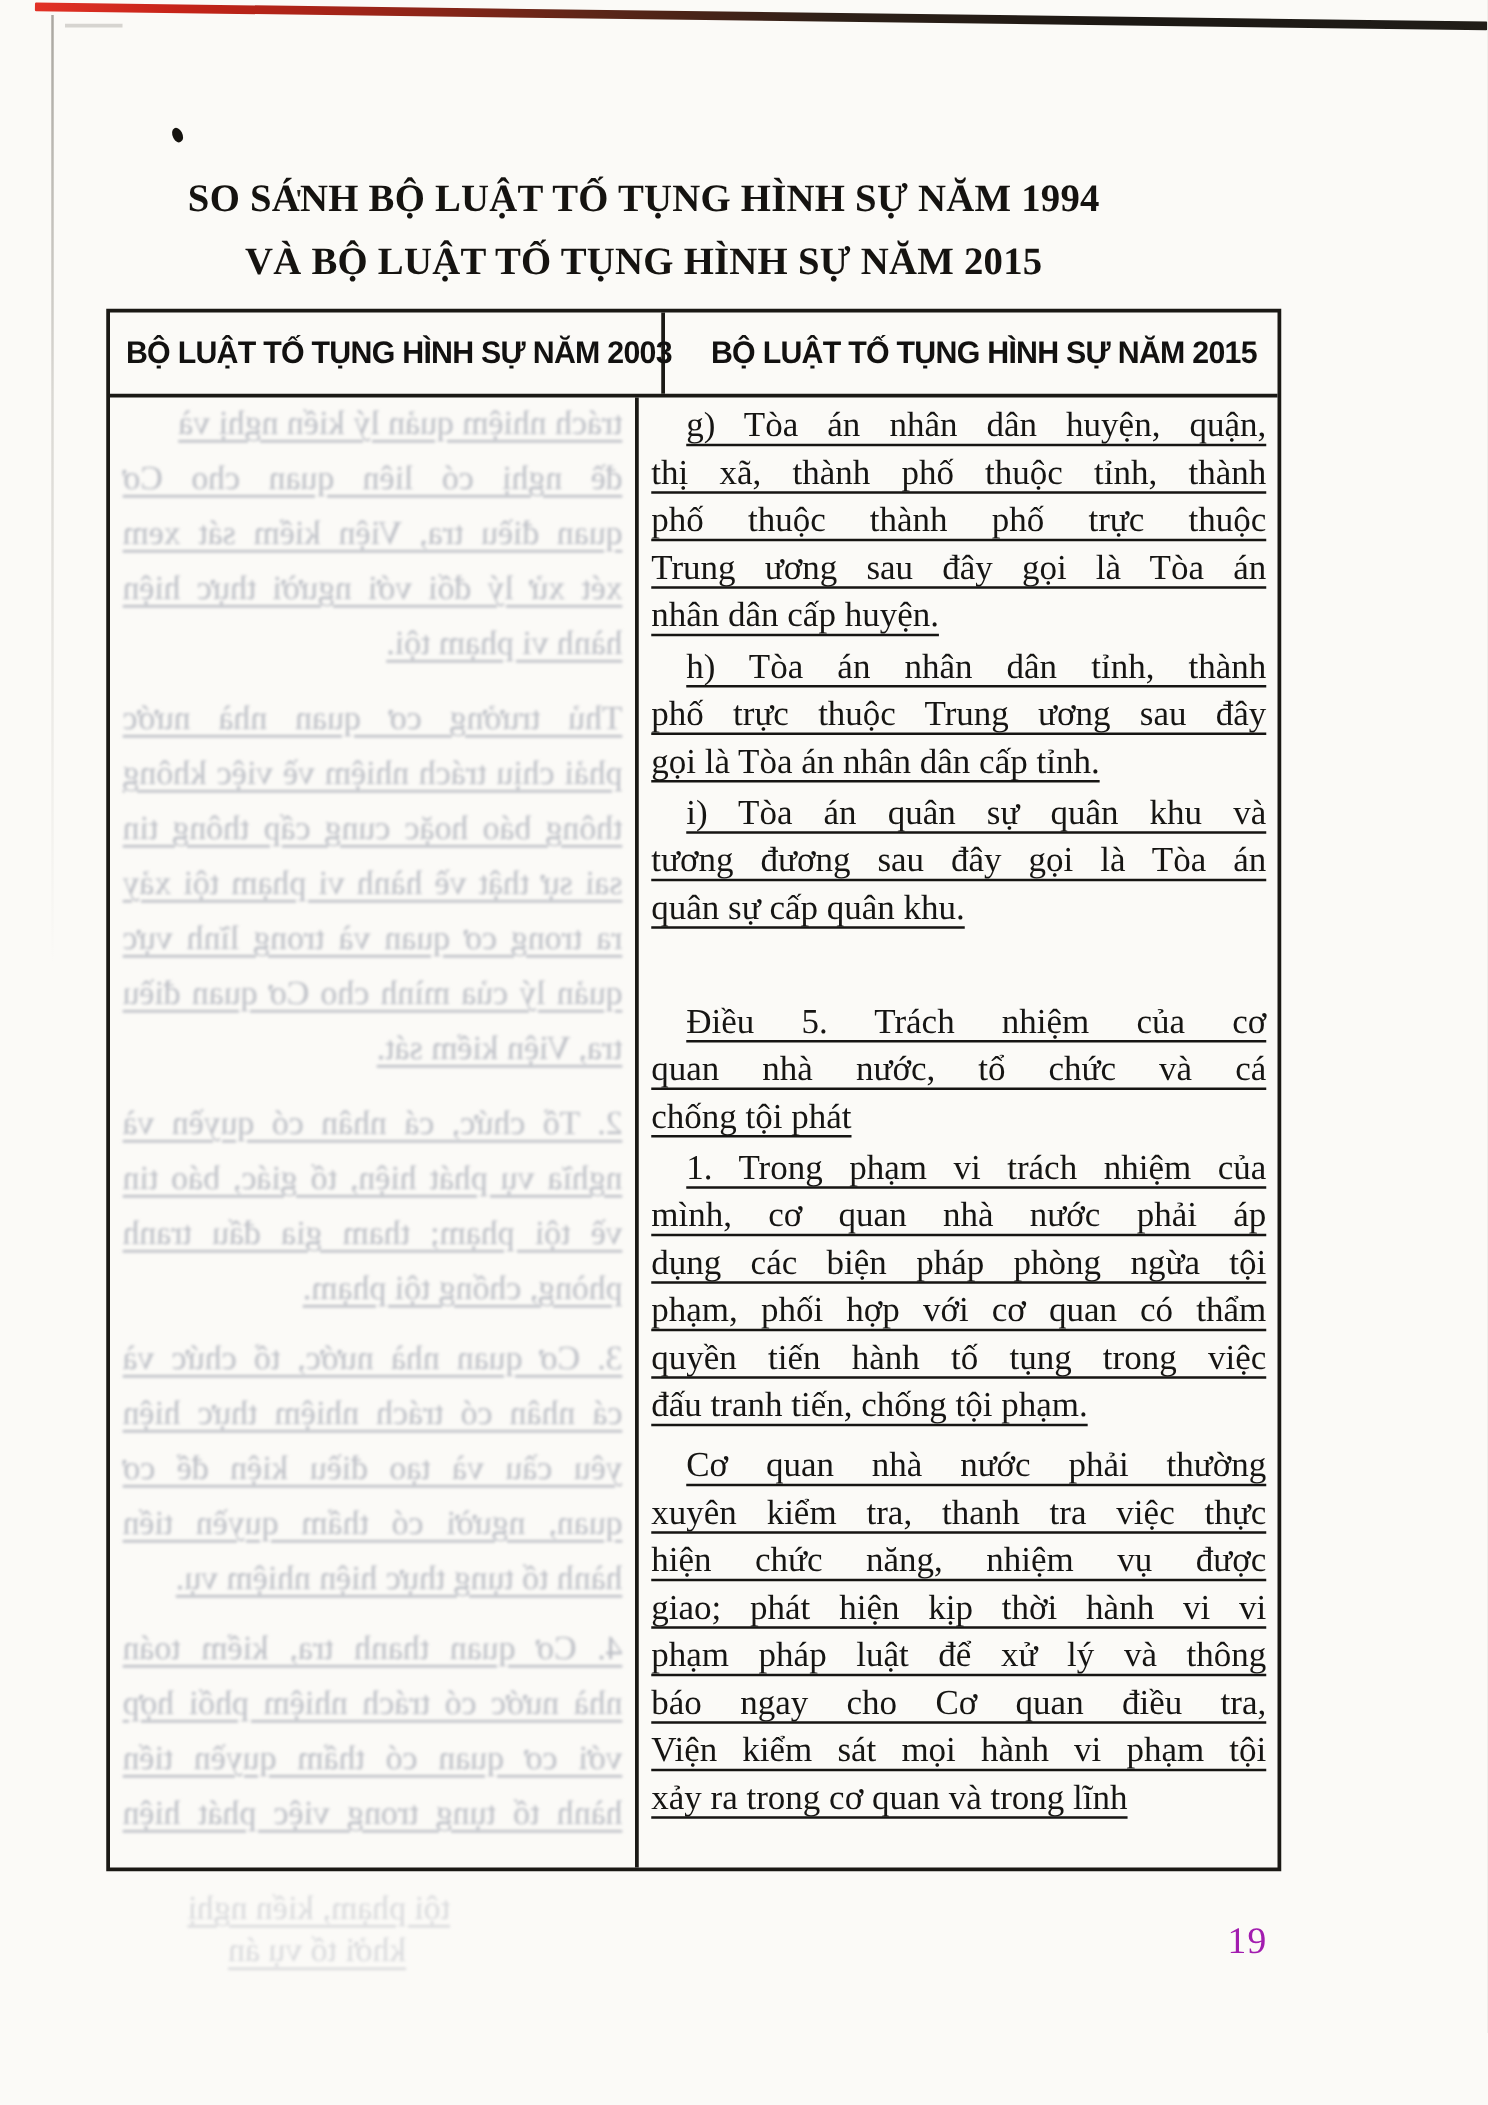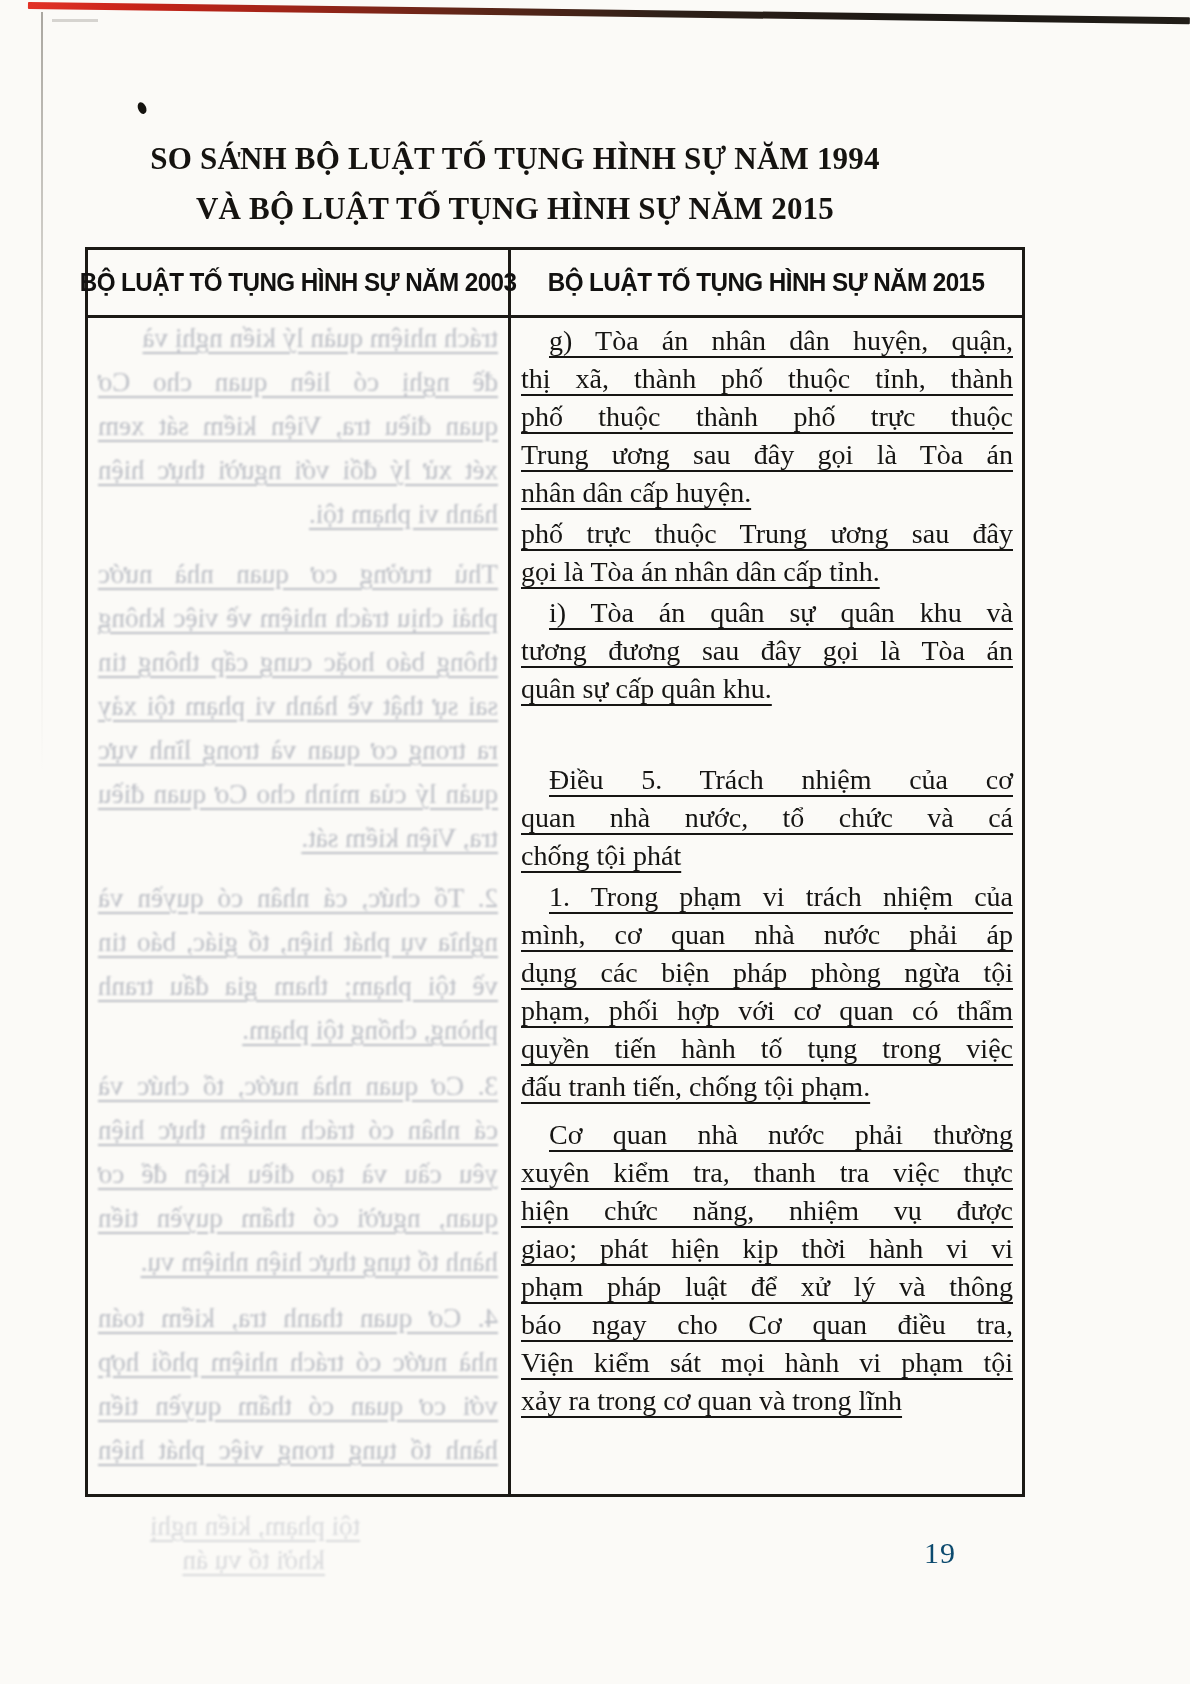--- a/index.html
+++ b/index.html
@@ -46,20 +46,21 @@
     border:3px solid #1b1915; background:transparent;
   }
   .hdr-row{
     display:flex; height:65px; border-bottom:3px solid #1b1915;
     font-family:"Liberation Sans", sans-serif; font-weight:bold;
     font-size:25px; letter-spacing:-0.6px; color:#121110;
   }
   .hdr-cell{
     display:flex; align-items:center; justify-content:center;
     white-space:nowrap;
+    padding-left:21px;
   }
   .hdr-cell.c2003{ width:420px; border-right:3px solid #1b1915; }
   .hdr-cell.c2015{ flex:1; }
   .hdr-cell span{ transform:scaleX(.97); }
   .body-row{ display:flex; height:1176px; }
   .cell-left{ width:420px; border-right:3px solid #1b1915; position:relative; }
   .cell-right{ flex:1; position:relative; }
   
   .rc-text{
     position:absolute; left:10px; top:4px; width:492px;
@@ -80,22 +81,22 @@
     position:absolute; font-size:27px; line-height:36px;
     color:rgba(148,153,166,.62);
     transform:scaleX(-1); filter:blur(1.1px);
     text-decoration:underline; text-decoration-thickness:2px; text-underline-offset:5px;
     text-align:justify; white-space:nowrap; overflow:hidden;
   }
   .bleed-line.j{ white-space:normal; text-align-last:justify; }
   .bleed-line.dim{ opacity:.55; }
   
   .page-num{
-    position:absolute; left:924px; top:1536px;
-    font-size:30px; color:#0c4a6e; letter-spacing:1px;
+    position:absolute; left:982px; top:1536px;
+    font-size:30px; color:#a21caf; letter-spacing:1px;
   }
 </style>
 </head>
 <body>
 
 <div id="page">
 
   <div class="red-strip"></div>
   <div class="fold-line"></div>
   <div class="corner-scribble"></div>
@@ -151,20 +152,21 @@
       <div class="cell-right">
         <div class="rc-text">
             <div class="para normal">
               <div class="line first">g) Tòa án nhân dân huyện, quận,</div>
               <div class="line">thị xã, thành phố thuộc tỉnh, thành</div>
               <div class="line">phố thuộc thành phố trực thuộc</div>
               <div class="line">Trung ương sau đây gọi là Tòa án</div>
               <div class="line lastline">nhân dân cấp huyện.</div>
             </div>
             <div class="para normal">
+              <div class="line first">h) Tòa án nhân dân tỉnh, thành</div>
               <div class="line">phố trực thuộc Trung ương sau đây</div>
               <div class="line lastline">gọi là Tòa án nhân dân cấp tỉnh.</div>
             </div>
             <div class="para normal">
               <div class="line first">i) Tòa án quân sự quân khu và</div>
               <div class="line">tương đương sau đây gọi là Tòa án</div>
               <div class="line lastline">quân sự cấp quân khu.</div>
             </div>
             <div class="para heading">
               <div class="line first">Điều 5. Trách nhiệm của cơ</div>

